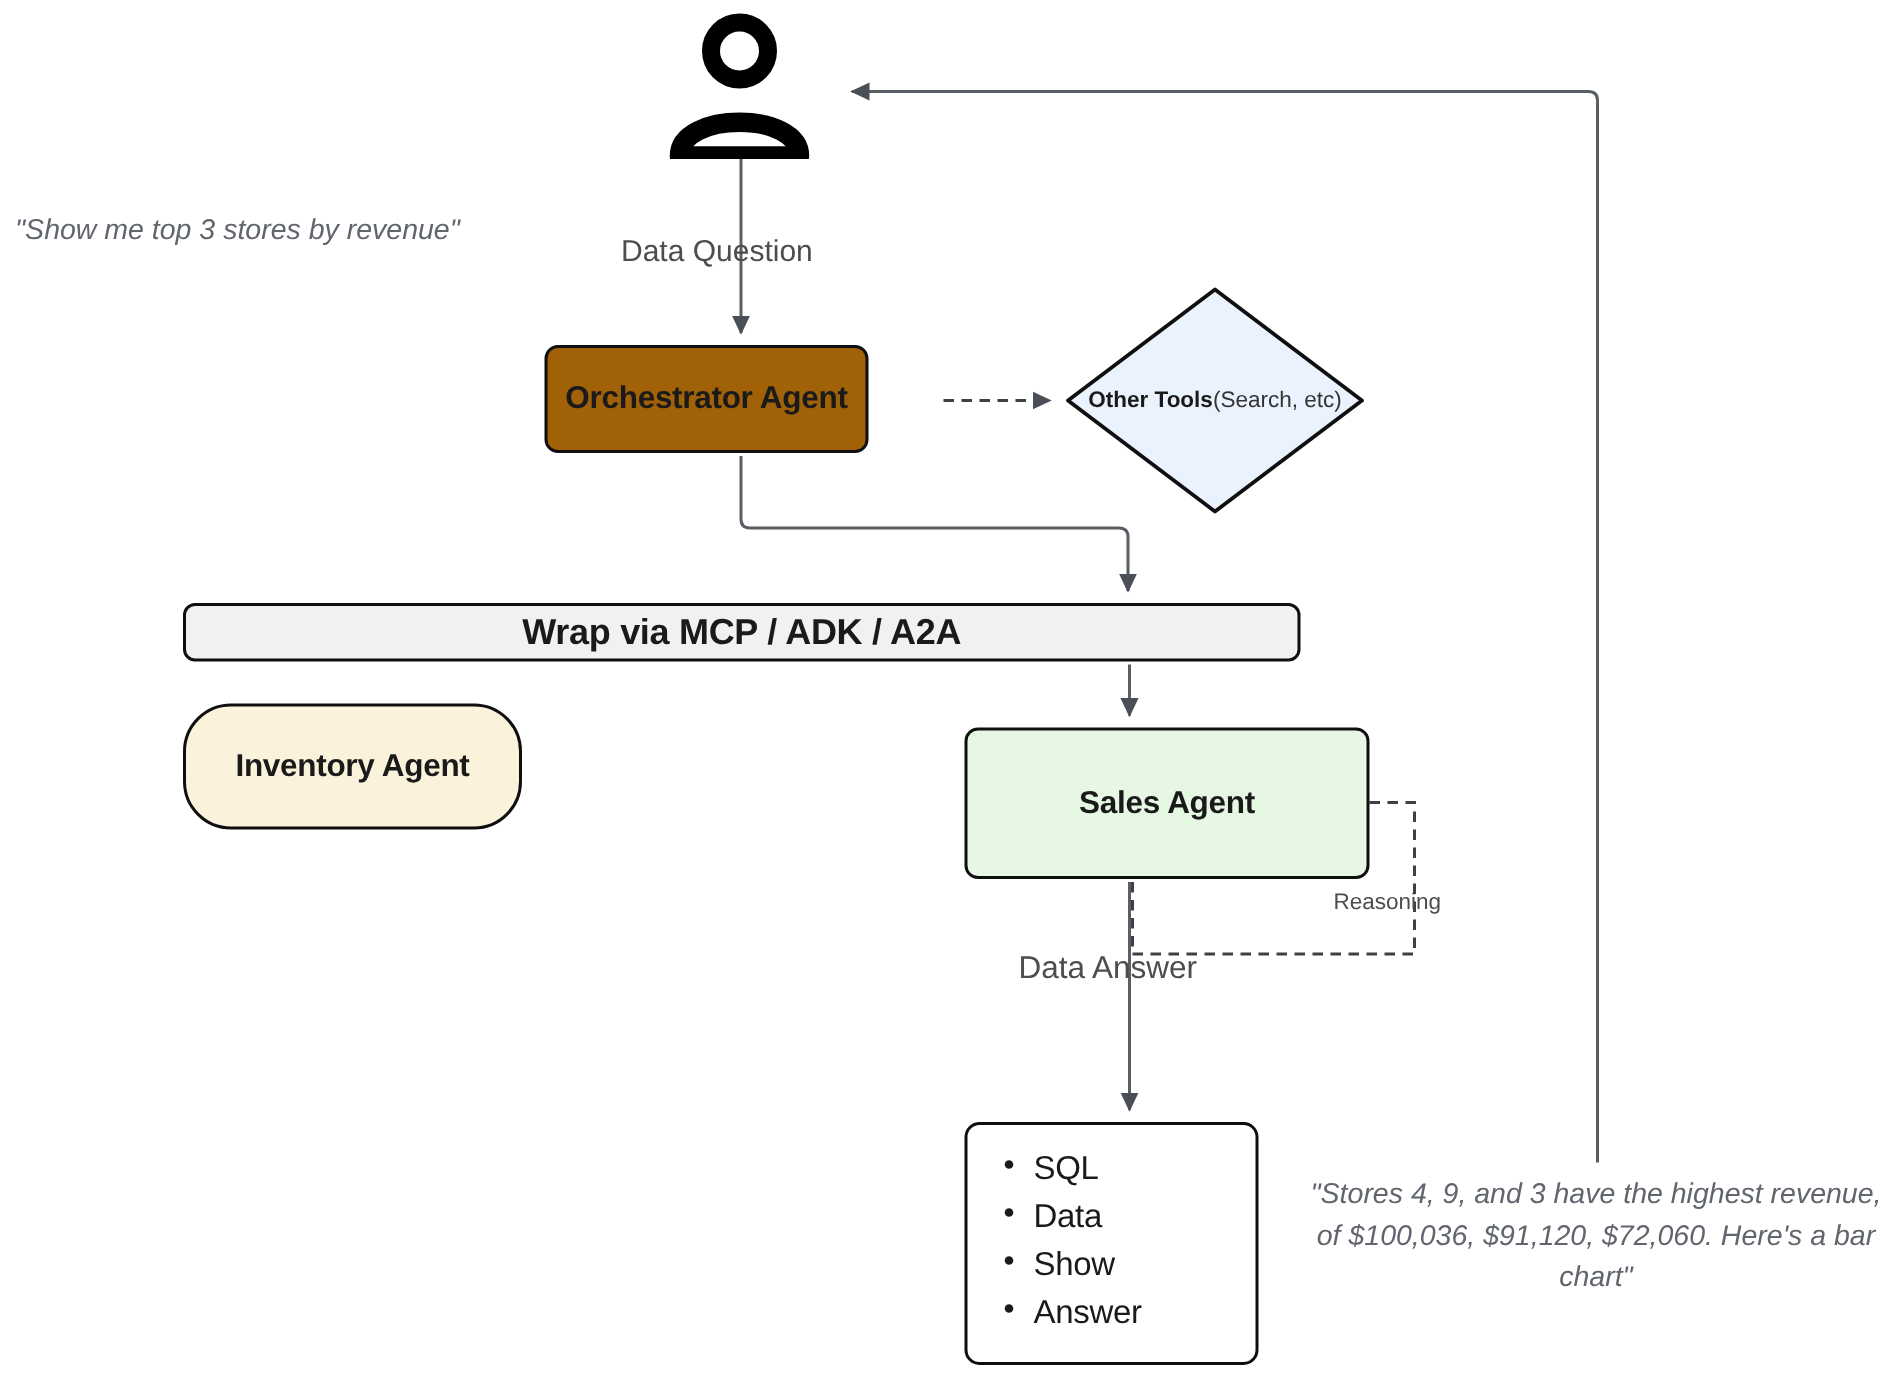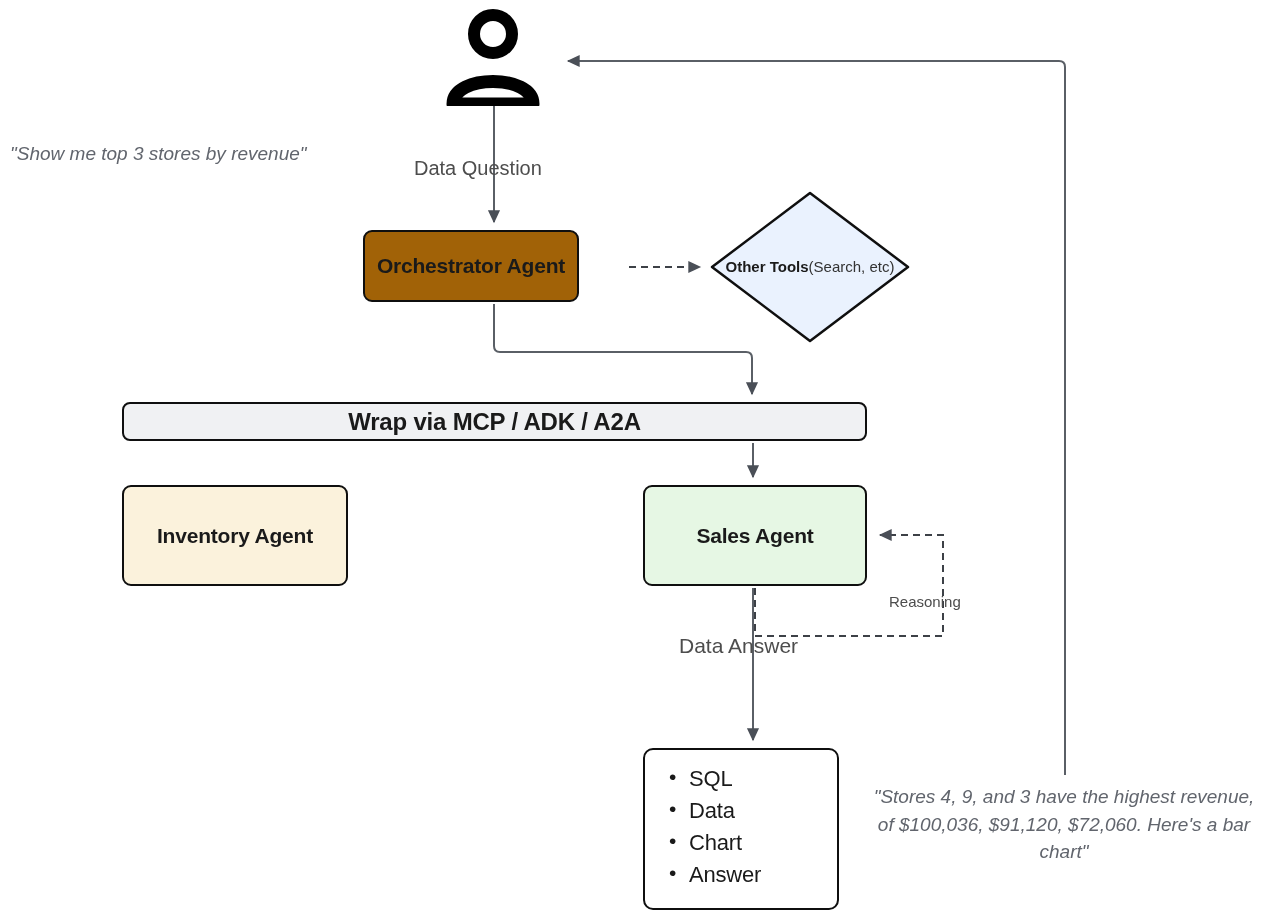--- a/index.html
+++ b/index.html
@@ -51,38 +51,39 @@
     left: 122px;
     top: 402px;
     width: 745px;
     height: 39px;
     background: #f0f1f3;
     font-size: 24px;
     border-radius: 8px;
   }
   .node-inventory {
     left: 122px;
-    top: 485px;
+    top: 469px;
     width: 226px;
-    height: 101px;
+    height: 84px;
     background: #fbf2dc;
     font-size: 21px;
+    border-radius: 32px;
   }
   .node-vendor {
     left: 383px;
     top: 485px;
     width: 227px;
     height: 101px;
     background: #fbf2dc;
     font-size: 21px;
   }
   .node-sales {
     left: 643px;
     top: 485px;
-    width: 224px;
+    width: 270px;
     height: 101px;
     background: #e6f7e4;
     font-size: 21px;
   }
   .node-output {
     left: 643px;
     top: 748px;
     width: 196px;
     height: 162px;
     background: #ffffff;
@@ -248,21 +249,21 @@
 
 
   <div class="node node-sales">
     <span>Sales Agent</span>
   </div>
 
   <div class="node node-output">
     <ul class="out-list">
       <li>SQL</li>
       <li>Data</li>
-      <li>Chart</li>
+      <li>Show</li>
       <li>Answer</li>
     </ul>
   </div>
 
   <div class="edge-label label-data-question">Data Question</div>
 
   <div class="edge-label label-data-answer">Data Answer</div>
 
   <div class="edge-label label-reasoning">Reasoning</div>
 

